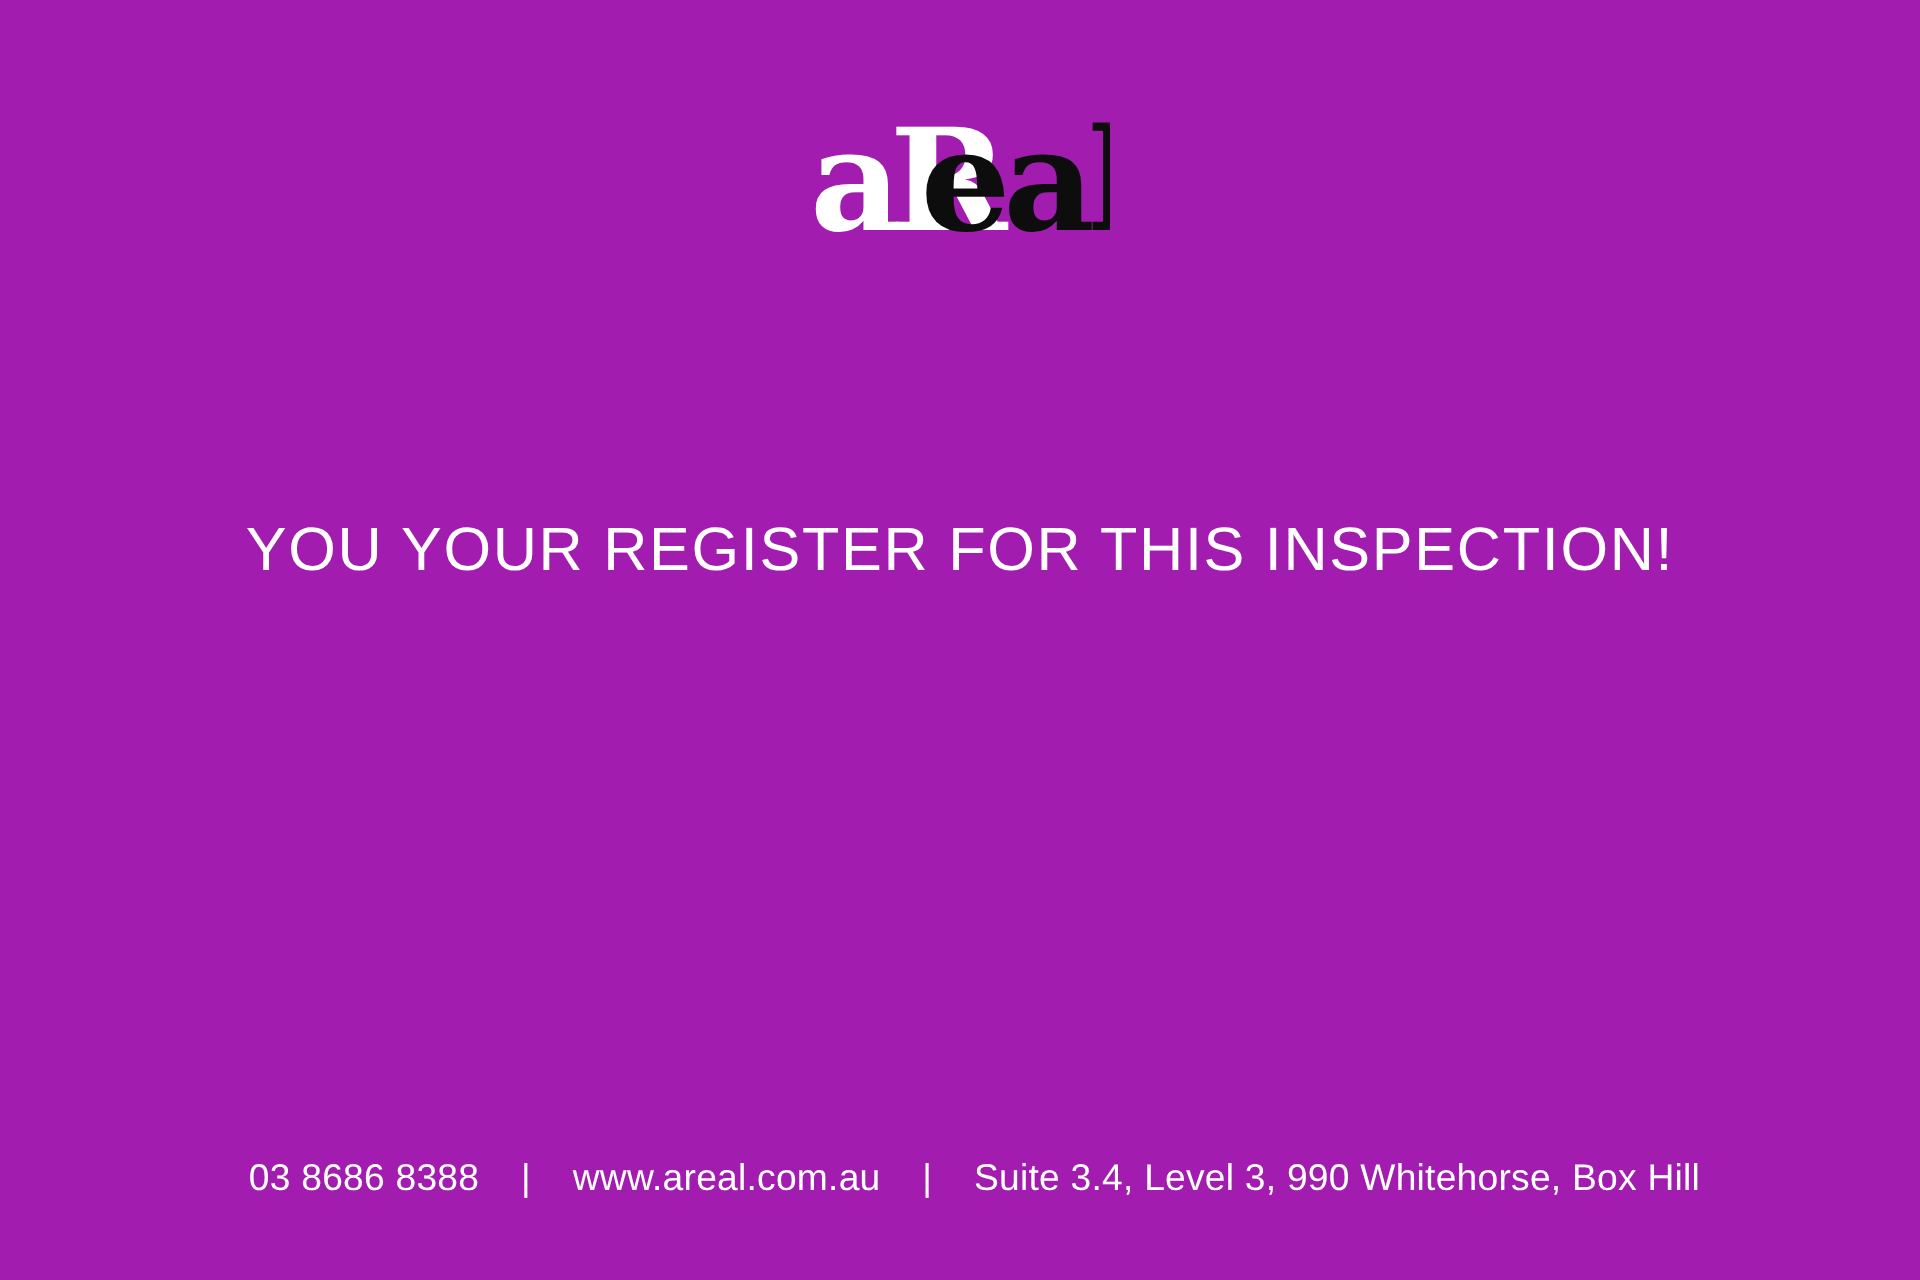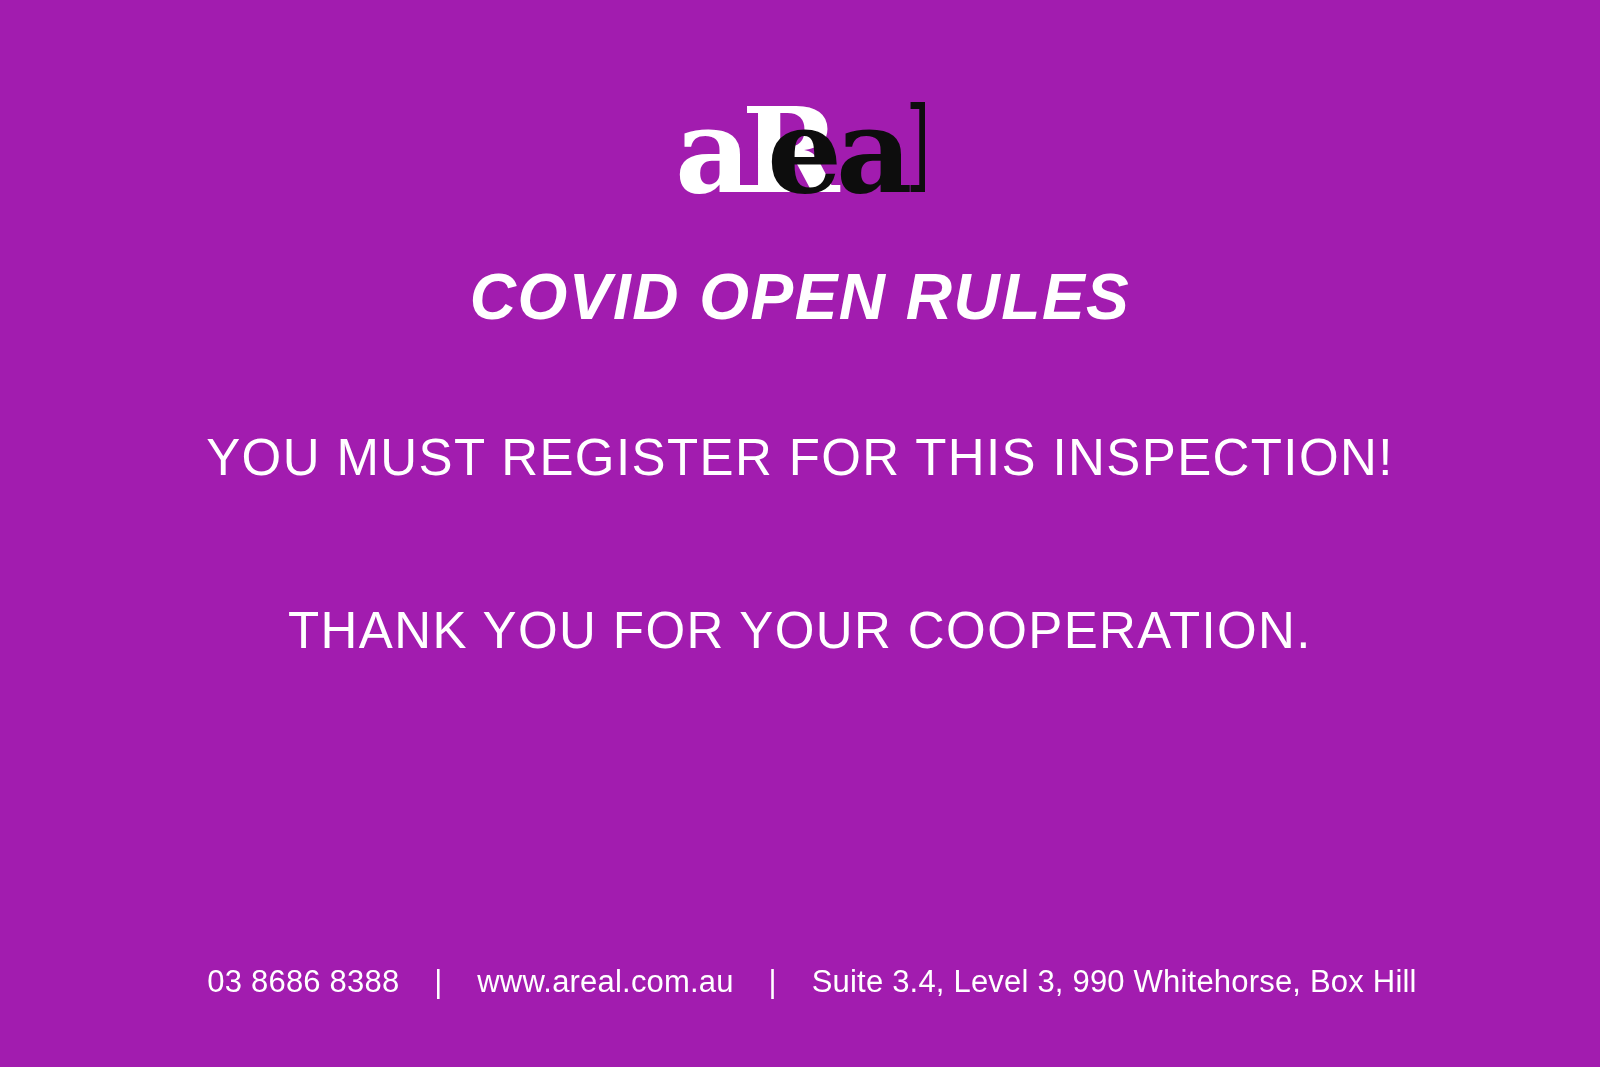--- a/index.html
+++ b/index.html
@@ -109,26 +109,24 @@
 <div id="poster" style="background: #a21caf;">
 
   <div class="logo-wrap">
     <svg class="logo-svg" width="250" height="150" viewBox="0 0 250 150" aria-hidden="true">
 
       <text x="0" y="130" font-family="&quot;DejaVu Serif&quot;, serif" font-size="118" font-weight="bold" fill="#ffffff" letter-spacing="-10">aR</text>
       <text x="92" y="130" font-family="&quot;DejaVu Serif&quot;, serif" font-size="118" font-weight="bold" fill="#0d0d0d" letter-spacing="-6">eal</text>
     </svg>
   </div>
 
-  <div class="title">COVID OPEN RULES</div>
 
   <div class="body-block">
-    <div class="body-line">YOU MUST REGISTER FOR THIS INSPECTION!</div>
+    <div class="body-line">YOU YOUR REGISTER FOR THIS INSPECTION!</div>
     <div class="body-gap"></div>
-    <div class="body-line">THANK YOU FOR YOUR COOPERATION.</div>
   </div>
 
   <div class="footer">
     <span class="seg">03 8686 8388</span>
     <span class="sep">|</span>
     <span class="seg">www.areal.com.au</span>
     <span class="sep">|</span>
     <span class="seg">Suite 3.4, Level 3, 990 Whitehorse, Box Hill</span>
   </div>
 

